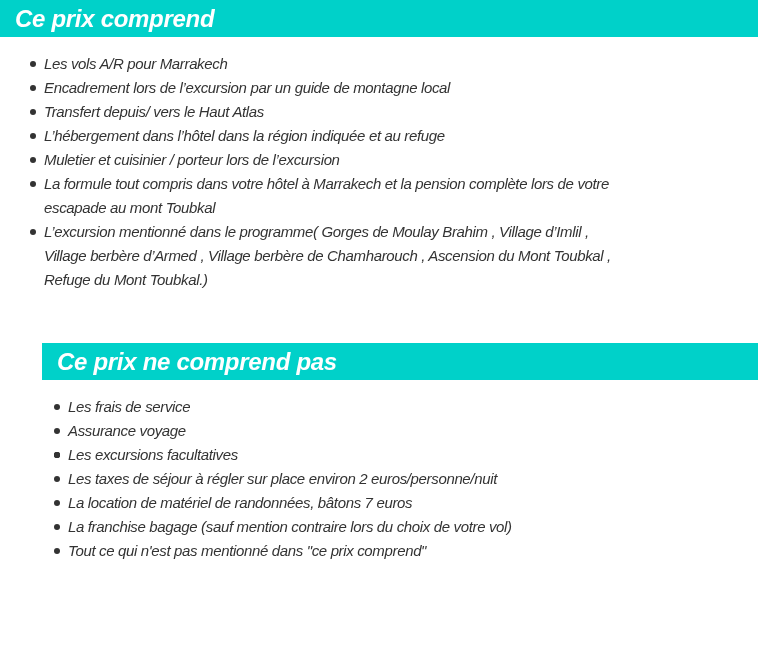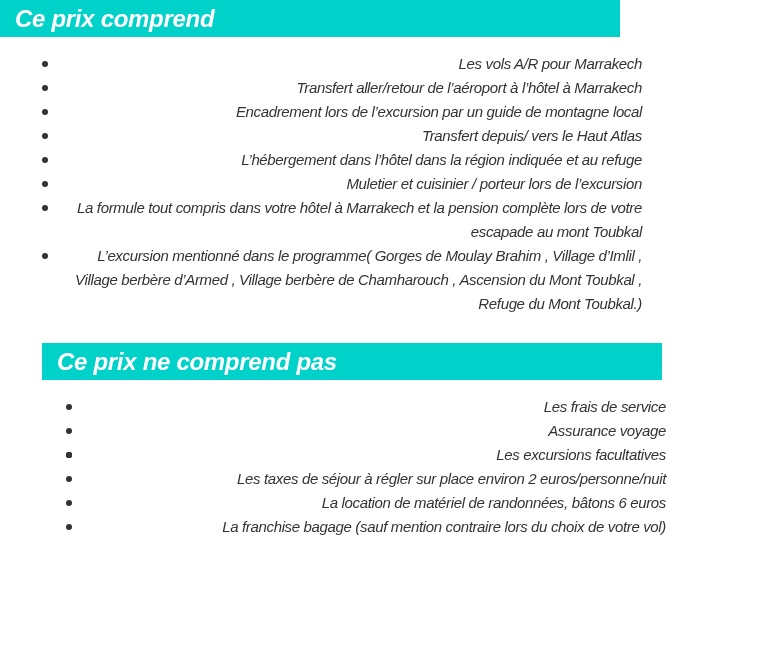--- a/index.html
+++ b/index.html
@@ -10,40 +10,39 @@
       overflow: hidden;
     }
     body {
       font-family: "Liberation Sans", "DejaVu Sans", sans-serif;
       color: #333333;
       position: relative;
     }
     .section-header {
       position: absolute;
       left: 0;
-      width: 620px;
+      width: 758px;
       height: 37px;
       background: #00d1c9;
       color: #ffffff;
       font-weight: bold;
       font-style: italic;
       font-size: 24px;
       line-height: 37px;
       padding-left: 15px;
       letter-spacing: -0.3px;
     }
     #header-included { top: 0; }
     #header-excluded { top: 343px; margin-left: 42px; }
 
     .price-list {
       position: absolute;
-      left: 16px;
+      left: 4px;
       width: 634px;
       list-style: none;
-      text-align: right;
     }
     #list-included { top: 52px; }
     #list-excluded { top: 395px; margin-left: 24px; }
 
     .price-list li {
       position: relative;
       padding-left: 40px;
       padding-right: 8px;
       font-size: 15px;
       font-style: italic;
@@ -61,33 +60,33 @@
       background: #333333;
     }
   </style>
 </head>
 <body>
 
 <h2 class="section-header" id="header-included">Ce prix comprend</h2>
 
 <ul class="price-list" id="list-included">
   <li><span class="bullet"></span><span>Les vols A/R pour Marrakech</span></li>
-  <li><span class="bullet"></span><span>Transfert aller/retour de l’aéroport à l’hôtel à Marrakech</span></li>
   <li><span class="bullet"></span><span>Encadrement lors de l’excursion par un guide de montagne local</span></li>
   <li><span class="bullet"></span><span>Transfert depuis/ vers le Haut Atlas</span></li>
   <li><span class="bullet"></span><span>L’hébergement dans l’hôtel dans la région indiquée et au refuge</span></li>
   <li><span class="bullet"></span><span>Muletier et cuisinier / porteur lors de l’excursion</span></li>
   <li><span class="bullet"></span><span>La formule tout compris dans votre hôtel à Marrakech et la pension complète lors de votre escapade au mont Toubkal</span></li>
   <li><span class="bullet"></span><span>L’excursion mentionné dans le programme( Gorges de Moulay Brahim , Village d’Imlil , Village berbère d’Armed , Village berbère de Chamharouch , Ascension du Mont Toubkal , Refuge du Mont Toubkal.)</span></li>
 </ul>
 
 <h2 class="section-header" id="header-excluded">Ce prix ne comprend pas</h2>
 
 <ul class="price-list" id="list-excluded">
   <li><span class="bullet"></span><span>Les frais de service</span></li>
   <li><span class="bullet"></span><span>Assurance voyage</span></li>
   <li><span class="bullet"></span></li>
   <li><span class="bullet"></span></li>
   <li><span class="bullet"></span><span>Les excursions facultatives</span></li>
   <li><span class="bullet"></span><span>Les taxes de séjour à régler sur place environ 2 euros/personne/nuit</span></li>
-  <li><span class="bullet"></span><span>La location de matériel de randonnées, bâtons 6 euros</span></li>
+  <li><span class="bullet"></span><span>La location de matériel de randonnées, bâtons 7 euros</span></li>
   <li><span class="bullet"></span><span>La franchise bagage (sauf mention contraire lors du choix de votre vol)</span></li>
+  <li><span class="bullet"></span><span>Tout ce qui n'est pas mentionné dans "ce prix comprend"</span></li>
 </ul>
 
 </body></html>

